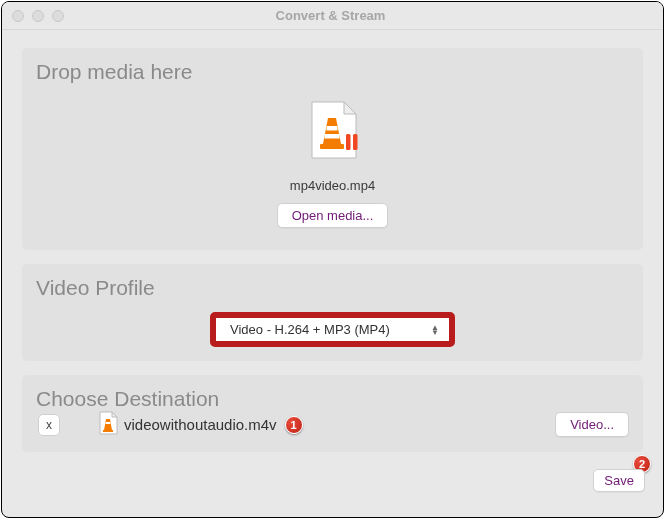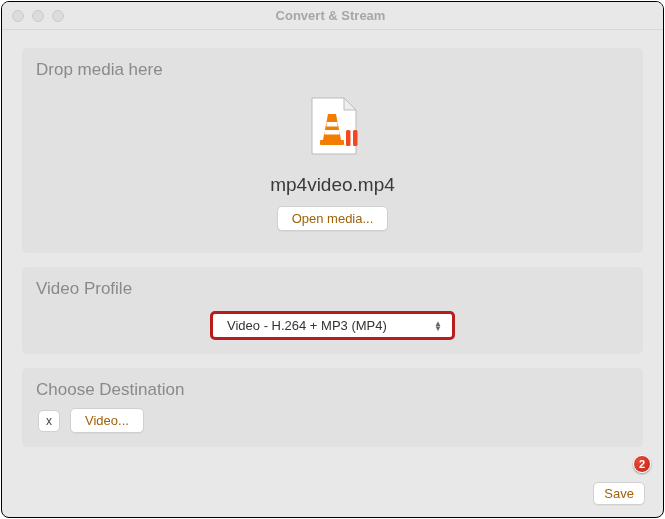--- a/index.html
+++ b/index.html
@@ -53,62 +53,62 @@
   .content {
     padding: 18px 20px 10px 20px;
   }
   .section {
     background: #e1e1e1;
     border-radius: 5px;
     padding: 12px 14px 14px 14px;
     margin-bottom: 14px;
   }
   .section-title {
-    font-size: 17px;
+    font-size: 21px;
     color: #8a8a8a;
     margin-bottom: 12px;
   }
   .drop-area {
     text-align: center;
     padding: 4px 0 6px 0;
   }
   .file-icon {
     display: inline-block;
     position: relative;
     margin-bottom: 8px;
   }
   .file-name {
-    font-size: 19px;
+    font-size: 13px;
     color: #3a3a3a;
     margin-top: 6px;
   }
   .btn {
     background: #ffffff;
     border: 1px solid #d0d0d0;
     border-radius: 5px;
     padding: 4px 14px;
     font-size: 13px;
-    color: #a16207;
+    color: #701a75;
     cursor: pointer;
     box-shadow: 0 1px 0 rgba(0,0,0,0.04);
     font-family: inherit;
   }
   .center-row {
     text-align: center;
     margin-top: 10px;
   }
   .profile-row {
     display: flex;
     justify-content: center;
     gap: 10px;
     align-items: center;
   }
   .select {
     background: #ffffff;
-    border: 3px solid #b91c1c;
+    border: 6px solid #b91c1c;
     border-radius: 5px;
     padding: 4px 10px 4px 14px;
     font-size: 13px;
     color: #333;
     display: inline-flex;
     align-items: center;
     gap: 8px;
     min-width: 245px;
     justify-content: space-between;
     cursor: pointer;
@@ -162,21 +162,21 @@
     display: inline-flex;
     align-items: center;
     justify-content: center;
     border: 1.5px solid #fff;
     box-shadow: 0 1px 2px rgba(0,0,0,0.4);
     margin-left: 2px;
   }
   .footer {
     position: absolute;
     right: 18px;
-    bottom: 12px;
+    bottom: 25px;
     display: flex;
     align-items: center;
     gap: 4px;
   }
   .badge-float {
     position: absolute;
     right: 12px;
     bottom: 44px;
   }
 </style>
@@ -227,23 +227,36 @@
           <span>Video - H.264 + MP3 (MP4)</span>
           <span class="arrows">
             <span>▲</span>
               <span>▼</span>
           </span>
         </div>
       </div>
     </div>
 
     <div class="section" style="margin-bottom:8px;">
-      <div class="section-title" style="margin-bottom:8px;">Choose Destination</div>
+      <div class="section-title" style="margin-bottom:0;">Choose Destination</div>
       <div class="dest-row">
         <div class="close-btn">x</div>
+        <div class="dest-file">
+          <span class="small-icon">
+            <svg width="20" height="24" viewBox="0 0 20 24">
+              <path d="M2 1 H14 L19 6 V23 H2 Z" fill="#fff" stroke="#bbb" stroke-width="1"></path>
+              <path d="M14 1 V6 H19 Z" fill="#eee" stroke="#bbb" stroke-width="1"></path>
+              <path d="M8 8 L12 8 L14 19 L6 19 Z" fill="#f47c00"></path>
+              <rect x="7.5" y="11" width="5" height="2" fill="#fff"></rect>
+              <rect x="5" y="19" width="10" height="2" fill="#f47c00"></rect>
+            </svg>
+          </span>
+          <span>videowithoutaudio.m4v</span>
+          <span class="badge">1</span>
+        </div>
         <button class="btn">Video...</button>
       </div>
     </div>
 
   </div>
 
   <span class="badge badge-float">2</span>
 
   <div class="footer">
     <button class="btn" style="padding:3px 10px;">Save</button>

